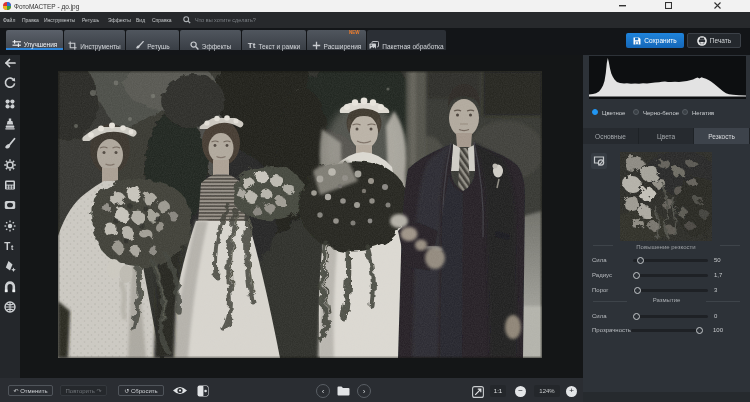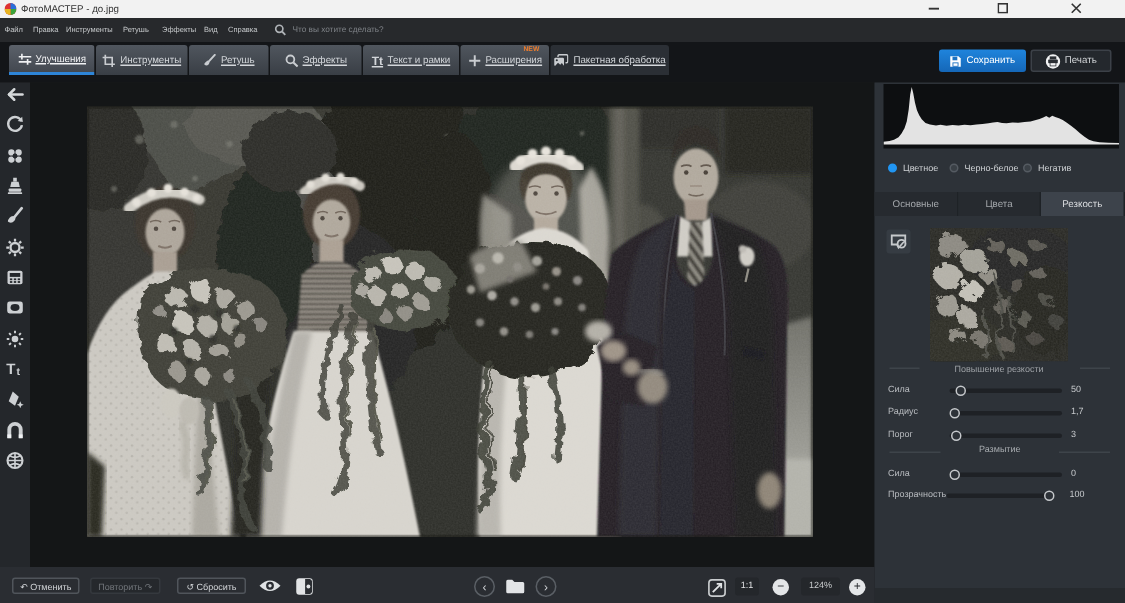--- a/index.html
+++ b/index.html
@@ -13,21 +13,21 @@
 
   
   #menubar { left:0; top:12px; width:750px; height:16px; background:#27292c;
     color:#c6c9cb; font-size:5px; }
   .mitem { position:absolute; top:4.5px; }
 
   
   #tabbar { left:0; top:28px; width:750px; height:27px; background:#131518; }
   .tab { position:absolute; top:30px; height:20px; border-radius:2px 2px 0 0;
     background:linear-gradient(#50565e,#393e45); color:#d3d6da; font-size:6.5px;
-    display:flex; align-items:center; justify-content:center;text-decoration:underline; }
+    display:flex; align-items:flex-end; justify-content:center; }
   .tab.active { background:linear-gradient(#5b616a,#434850); color:#f2f3f5;
     border-bottom:2px solid #2e85d8; height:20px; }
   .ticon { margin-right:3px; display:inline-block; }
 
   
   #savebtn { left:626px; top:33px; width:58px; height:15px; background:linear-gradient(#1f84dc,#1567b8);
     border-radius:2px; color:#fff; font-size:6.5px; display:flex; align-items:center; justify-content:center; }
   #printbtn { left:687px; top:33px; width:54px; height:15px; background:#24282d; border:1px solid #3c4148;
     border-radius:2px; color:#d2d5d8; font-size:6.5px; display:flex; align-items:center; justify-content:center; }
 

